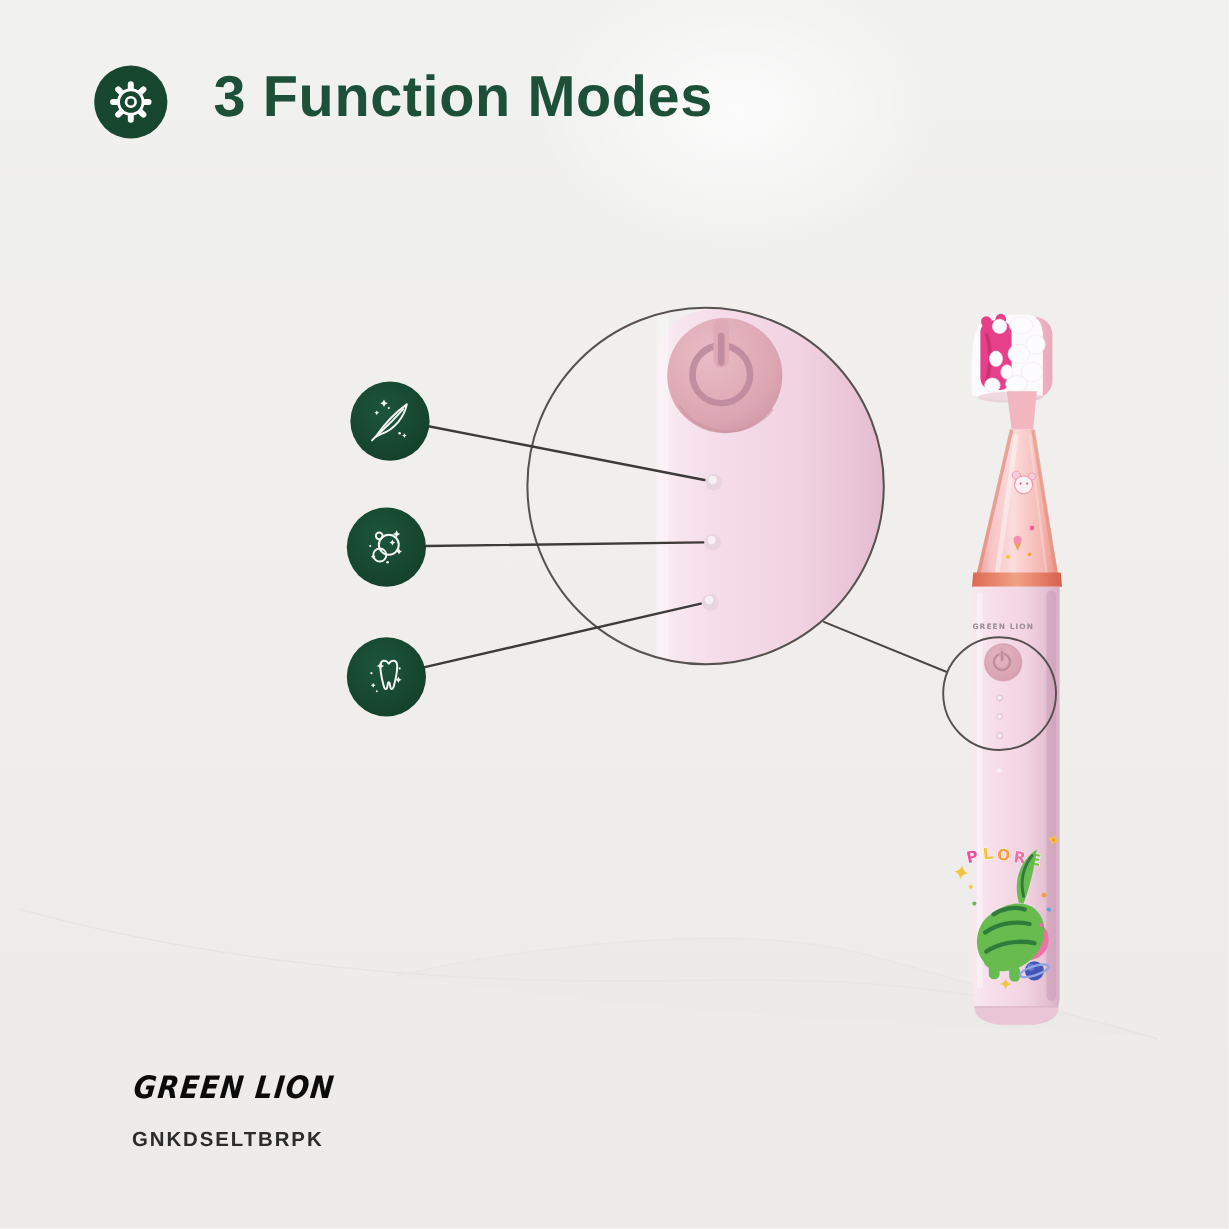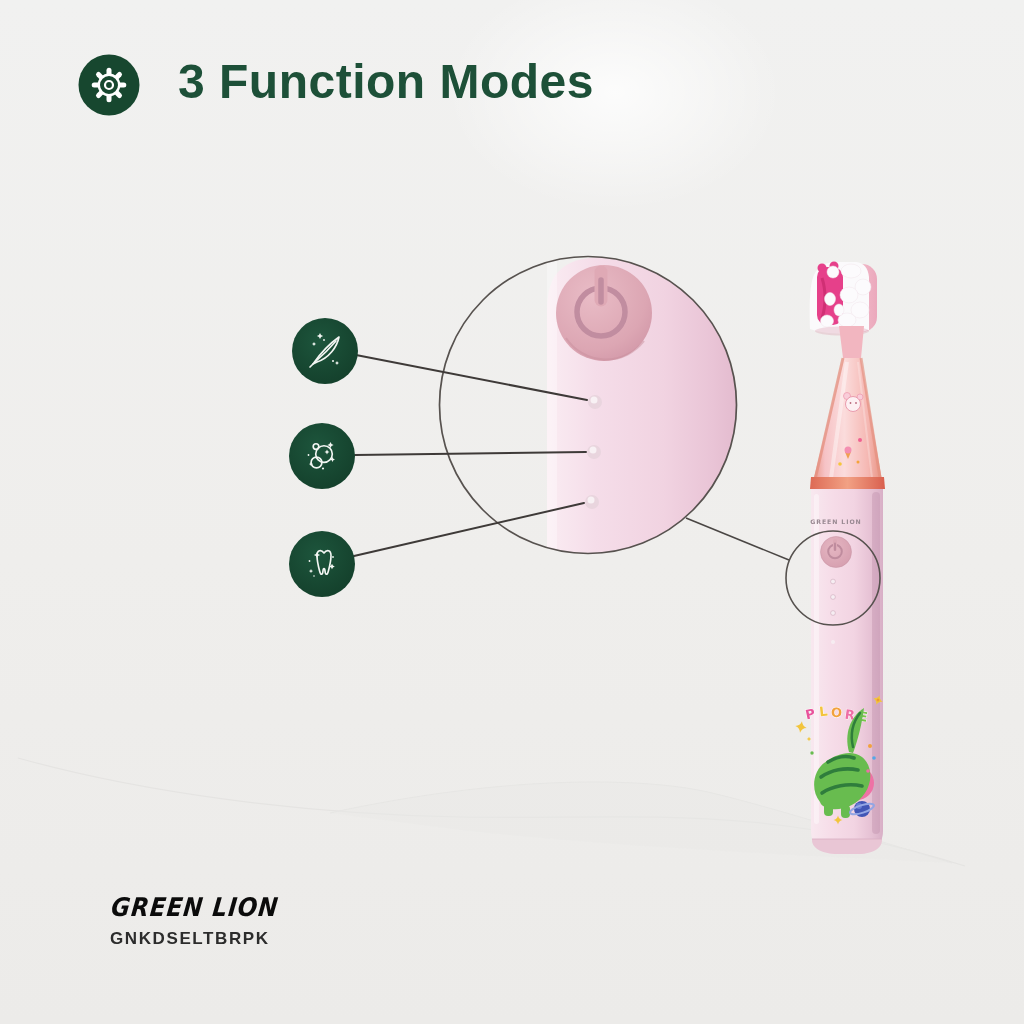--- a/index.html
+++ b/index.html
@@ -9,21 +9,21 @@
       radial-gradient(240px 170px at 60% 9%, rgba(255,255,255,.8), rgba(255,255,255,0) 70%),
       linear-gradient(180deg,#f1f1f0 0%,#efeeec 55%,#ecebe9 100%);}
   .scene{position:absolute;left:0;top:0}
   .header{position:absolute;left:78px;top:54px;display:flex;align-items:flex-start;gap:38px}
   .badge{width:62px;height:62px;flex:0 0 auto}
   .title{margin:0;font-size:48px;font-weight:700;color:#1d5038;letter-spacing:.5px;
     font-family:"Liberation Sans",sans-serif;white-space:nowrap}
   .footer{position:absolute;left:110px;top:896px}
   .brand{display:inline-block;font-family:"DejaVu Sans",sans-serif;font-weight:bold;font-style:italic;
     font-size:23px;letter-spacing:1px;color:#0b0b0b;transform:skewX(-6deg) scaleY(1.12);transform-origin:left bottom}
-  .model{margin-top:7px;font-size:17px;font-weight:700;letter-spacing:1.6px;color:#2c2c2c}
+  .model{margin-top:18px;font-size:17px;font-weight:700;letter-spacing:1.6px;color:#2c2c2c}
   text{font-family:"DejaVu Sans",sans-serif}
 </style>
 </head>
 <body>
 
 <div class="canvas">
 
   <svg class="scene" width="1024" height="1024" viewBox="0 0 1024 1024">
     <defs>
       <path id="star4" d="M0,-5 Q0.9,-0.9 5,0 Q0.9,0.9 0,5 Q-0.9,0.9 -5,0 Q-0.9,-0.9 0,-5 Z"></path>

